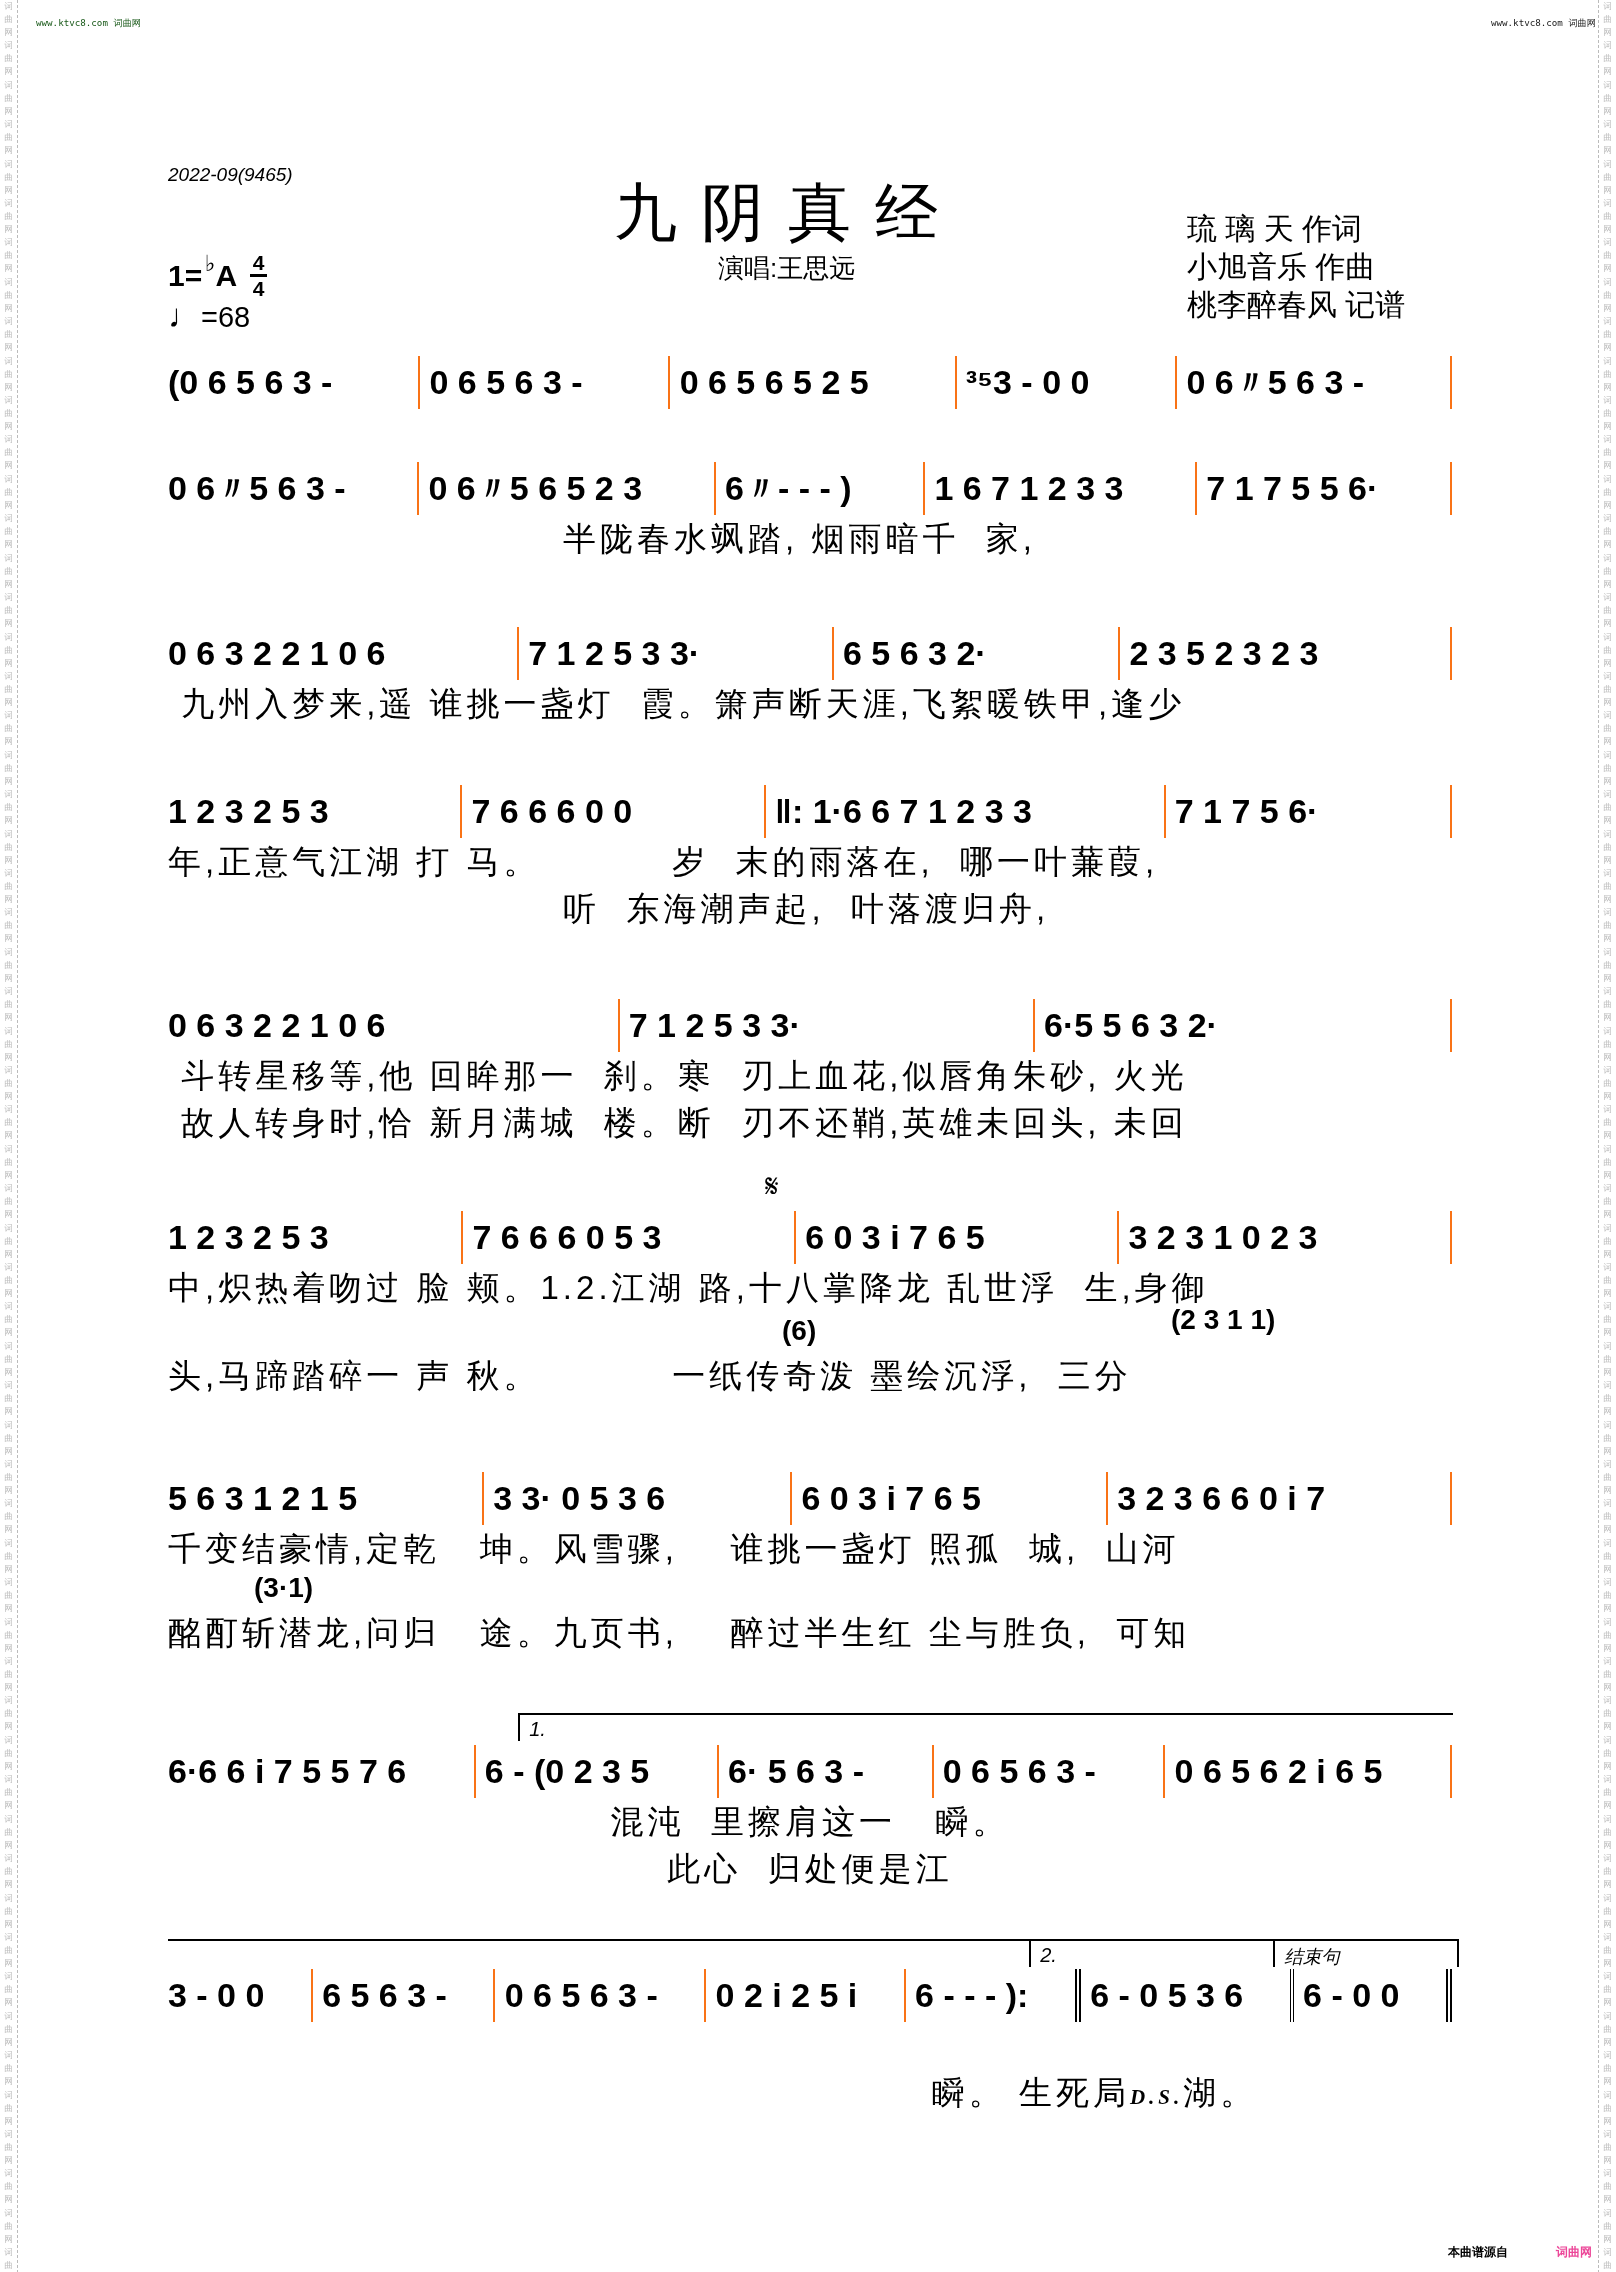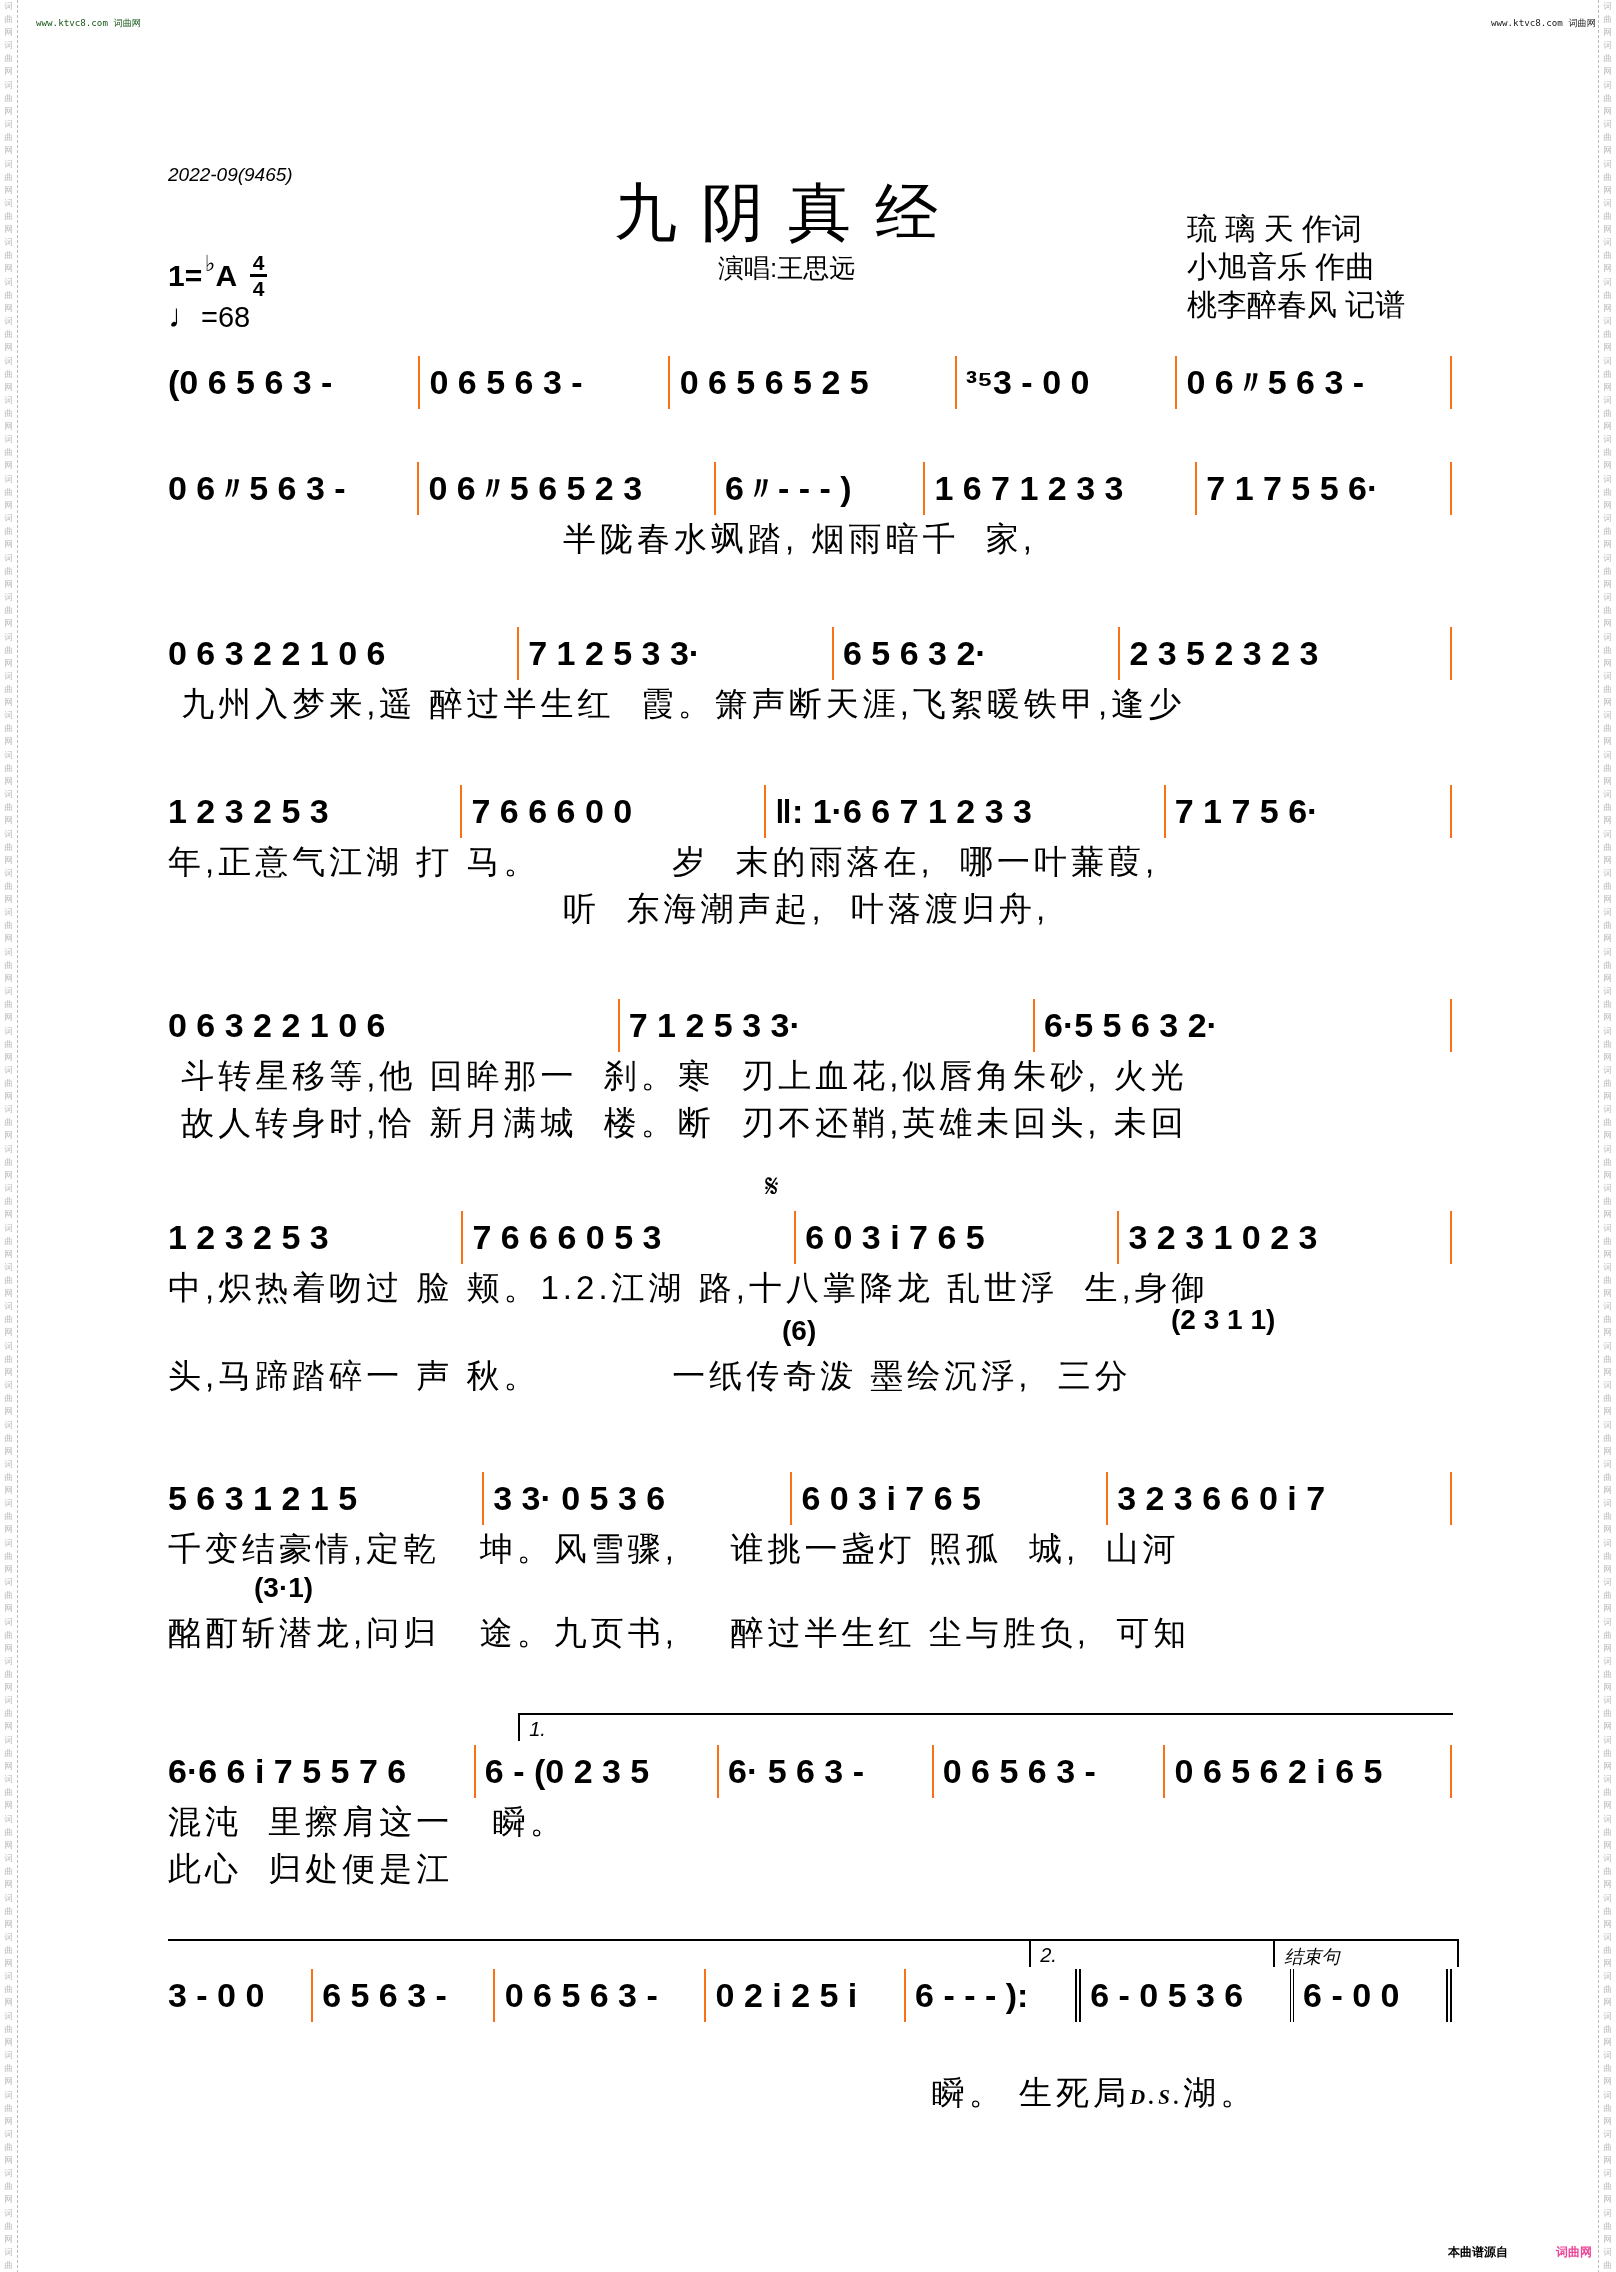--- a/index.html
+++ b/index.html
@@ -564,21 +564,21 @@
     <div class="lyric">                              半陇春水飒踏, 烟雨暗千  家,</div>
   </div>
 
   <div class="system" style="top:627px;">
     <div class="notes-line">
       <div class="measure">0 6  3 2  2 1  0 6</div>
       <div class="measure">7 1  2 5 3 3·</div>
       <div class="measure">6  5 6  3  2·</div>
       <div class="measure">2 3  5 2  3   2 3</div>
     </div>
-    <div class="lyric"> 九州入梦来,遥 醉过半生红  霞。箫声断天涯,飞絮暖铁甲,逢少</div>
+    <div class="lyric"> 九州入梦来,遥 谁挑一盏灯  霞。箫声断天涯,飞絮暖铁甲,逢少</div>
   </div>
 
   <div class="system" style="top:785px;">
     <div class="notes-line">
       <div class="measure">1   2 3  2 5  3</div>
       <div class="measure">7 6 6 6  0  0</div>
       <div class="measure">‖: 1·6  6 7  1 2 3 3</div>
       <div class="measure">7 1  7  5  6·</div>
     </div>
     <div class="lyric">年,正意气江湖 打 马。          岁  末的雨落在,  哪一叶蒹葭,</div>
@@ -621,21 +621,21 @@
     <div class="lyric">千变结豪情,定乾   坤。风雪骤,    谁挑一盏灯 照孤  城,  山河</div>
     <div style="height:37px; position:relative;">
       <span class="alt-notes" style="left:86px; top:0px;">(3·1)</span>
     </div>
     <div class="lyric">酩酊斩潜龙,问归   途。九页书,    醉过半生红 尘与胜负,  可知</div>
   </div>
 
   <div class="volta" style="left:518px; top:1713px; width:933px;">
     <span>1.</span>
   </div>
-  <div class="system" style="top:1745px;">
+  <div class="system" style="top:1745px;text-align:center;">
     <div class="notes-line">
       <div class="measure">6·6 6 i  7 5  5 7 6</div>
       <div class="measure">6 - (0 2  3 5</div>
       <div class="measure">6·  5 6  3 -</div>
       <div class="measure">0 6  5 6  3 -</div>
       <div class="measure">0 6  5 6  2 i  6 5</div>
     </div>
     <div class="lyric">混沌  里擦肩这一   瞬。</div>
     <div class="lyric">此心  归处便是江</div>
   </div>

